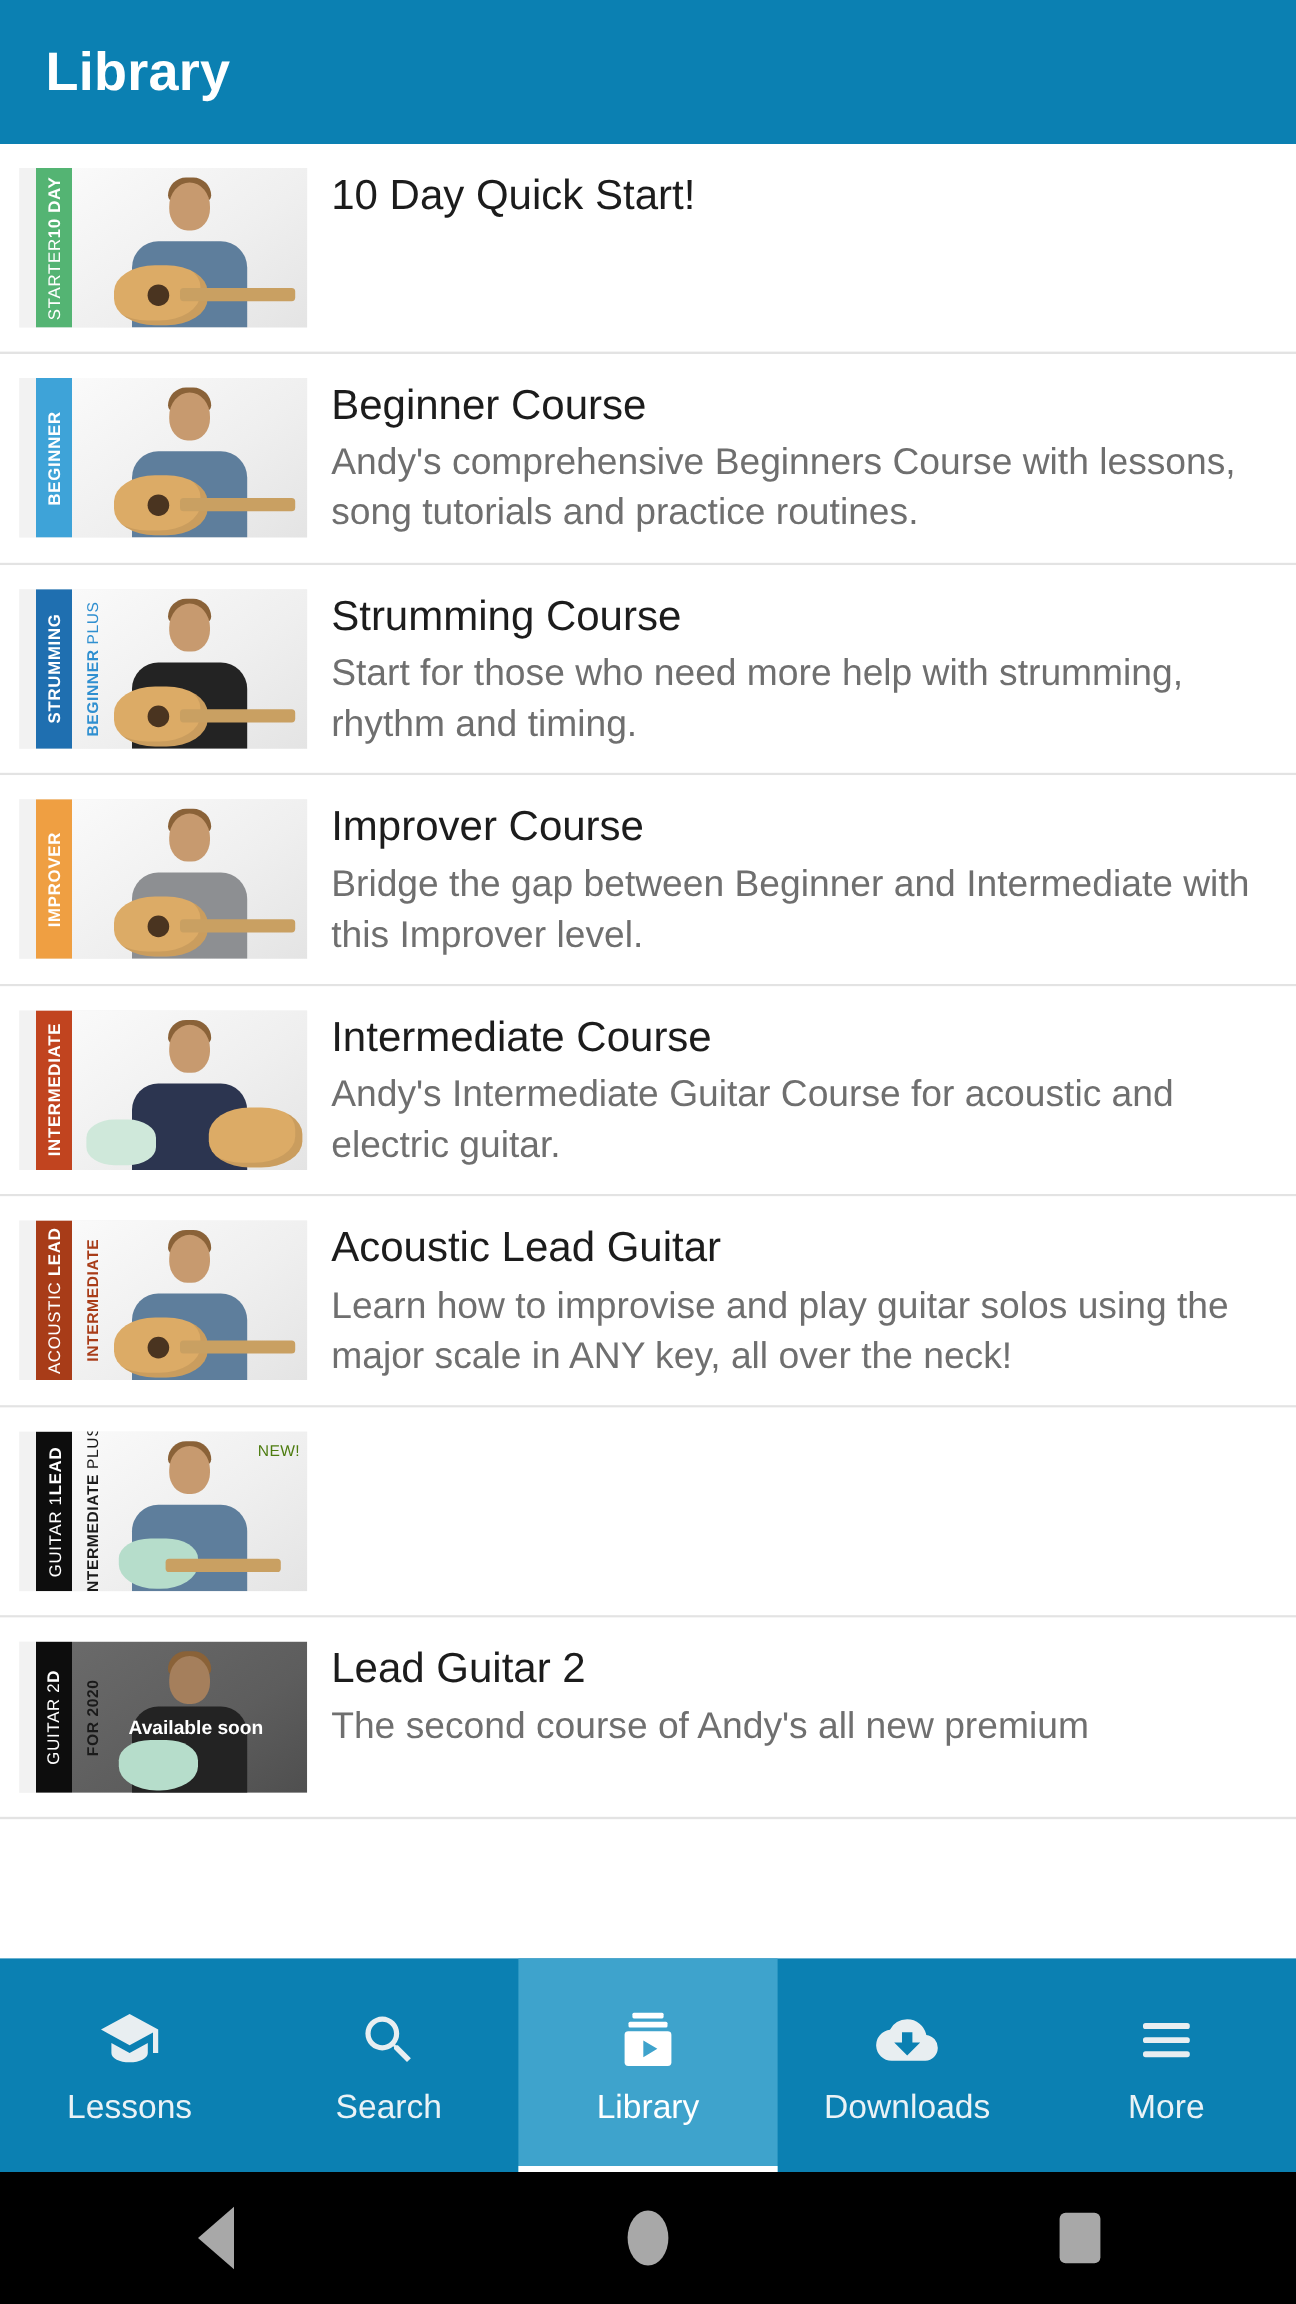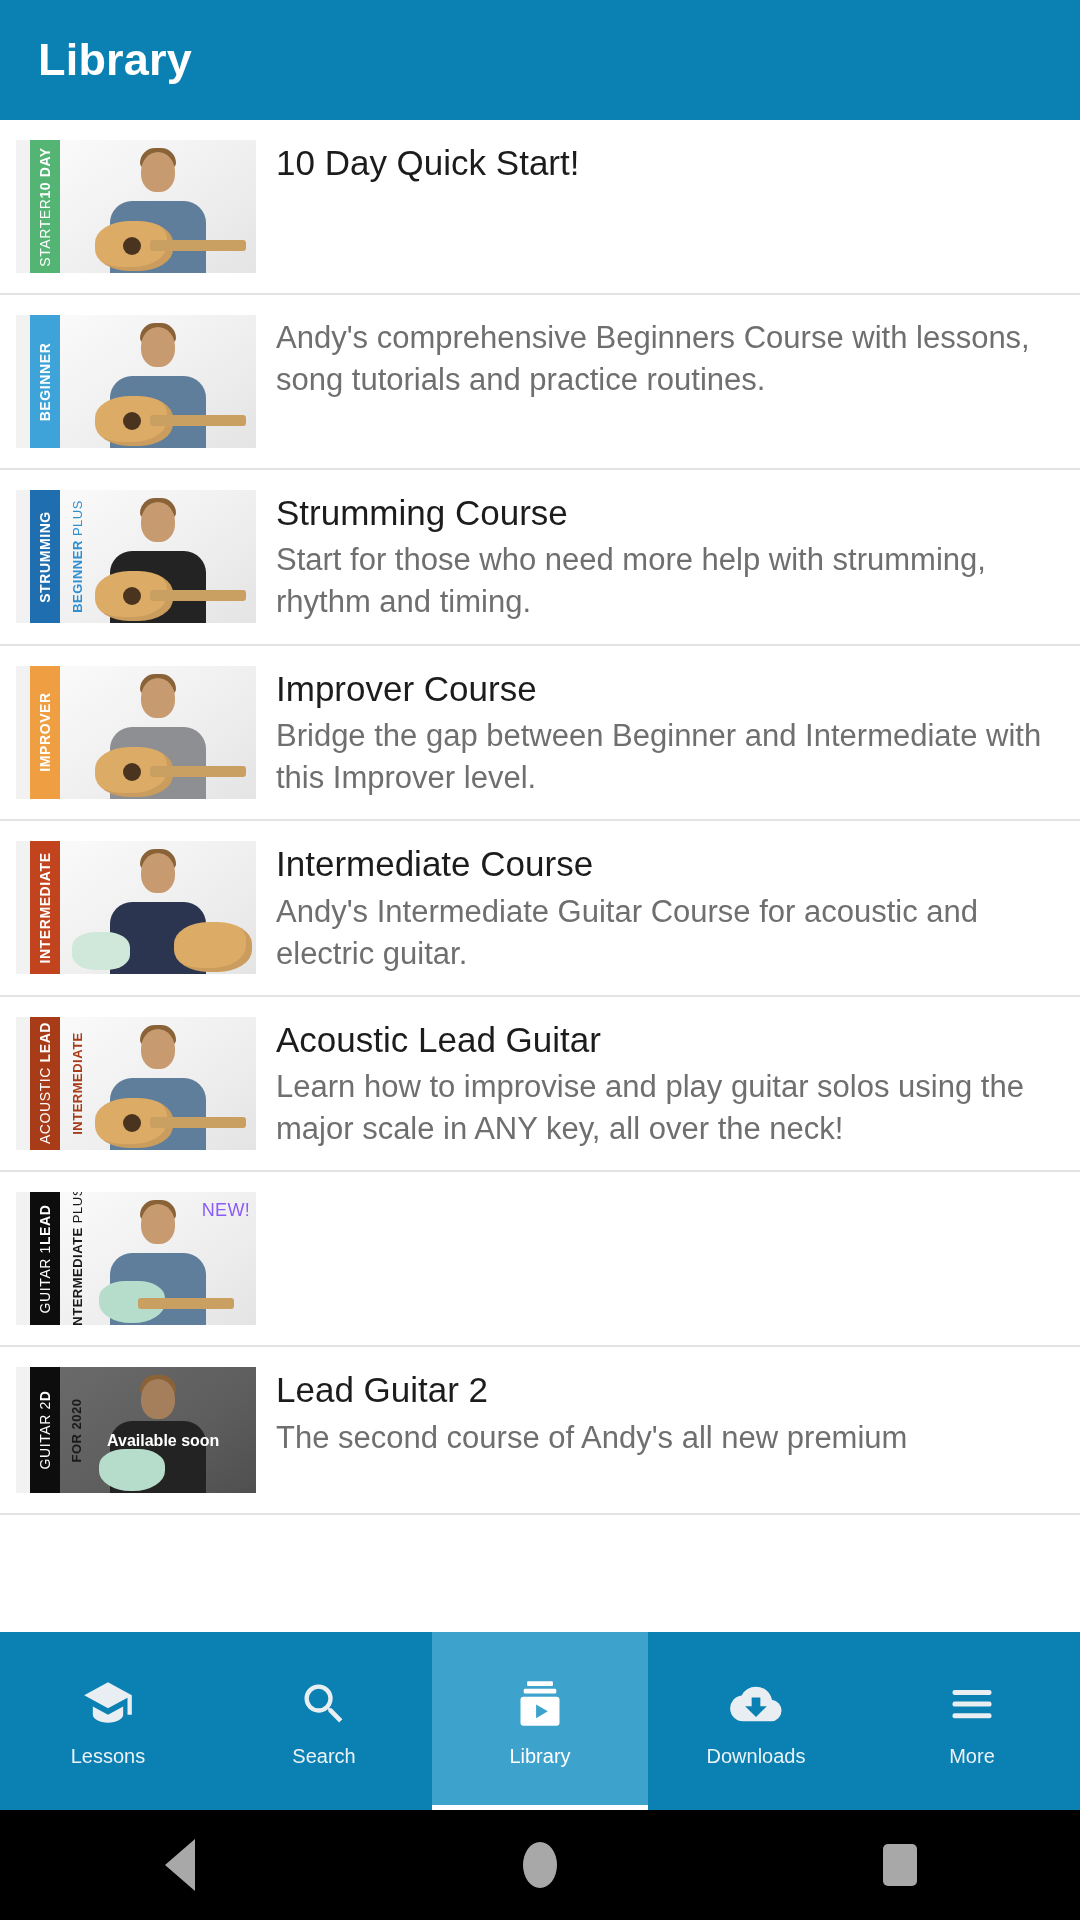--- a/index.html
+++ b/index.html
@@ -54,21 +54,21 @@
     position:absolute; left:48px; top:0; bottom:0; width:26px;
     display:flex; align-items:center; justify-content:center;
   }
   .sublabel span {
     transform:rotate(-90deg); white-space:nowrap;
     font-size:13px; font-weight:bold; letter-spacing:.5px; line-height:1;
   }
   .sublabel span .thin { font-weight:normal; }
   .new-tag {
     position:absolute; right:6px; top:8px;
-    font-size:18px; color:#8b5cf6; letter-spacing:.3px;text-align:center;
+    font-size:13px; color:#4d7c0f; letter-spacing:.3px;text-align:center;
   }
   .soon-tag {
     position:absolute; left:50%; top:58%;
     transform:translate(-40%,-50%);
     font-size:16px; font-weight:bold; color:#fff; white-space:nowrap;margin-left:16px;
   }
   
   .photo {
     position:absolute; left:44px; right:0; top:0; bottom:0;
     background:linear-gradient(145deg,#fafafa 0%,#efefef 55%,#e4e4e4 100%);
@@ -130,21 +130,21 @@
     align-items:center; justify-content:center; gap:14px;
     position:relative;
   }
   .tab.active { background:#3ea3cc; }
   .tab.active::after {
     content:""; position:absolute; left:0; right:0; bottom:0;
     height:5px; background:#ffffff;
   }
   .tab-icon { width:56px; height:56px; display:flex; align-items:center; justify-content:center; }
   .tab-icon svg { width:52px; height:52px; fill:#e8eef1; }
-  .tab-label { color:#eaf2f6; font-size:20px; line-height:1; }
+  .tab-label { color:#eaf2f6; font-size:28px; line-height:1; }
   .tab.active .tab-label { color:#ffffff; }
   .tab.active .tab-icon svg { fill:#ffffff; }
 
   
   .sysnav {
     position:absolute; left:0; right:0; bottom:0; height:110px;
     background:#000; display:flex; align-items:center; justify-content:space-around;
   }
   .sys-btn { width:120px; height:110px; display:flex; align-items:center; justify-content:center; }
   .sys-back {
@@ -194,20 +194,21 @@
               <div class="ph-ac"></div>
               <div class="ph-hole"></div>
               <div class="ph-neck"></div>
             </div>
             <div class="stripe" style="background:#3ea3d8">
               <span><b>BEGINNER</b></span>
             </div>
           </div>
         </div>
         <div class="meta">
+          <div class="title">Beginner Course</div>
           <div class="desc">Andy's comprehensive Beginners Course with lessons, song tutorials and practice routines.</div>
         </div>
       </div>
       <div class="row">
         <div class="thumb-wrap">
           <div class="thumb">
             <div class="photo">
               <div class="ph-hair"></div>
               <div class="ph-head"></div>
               <div class="ph-body black"></div>

